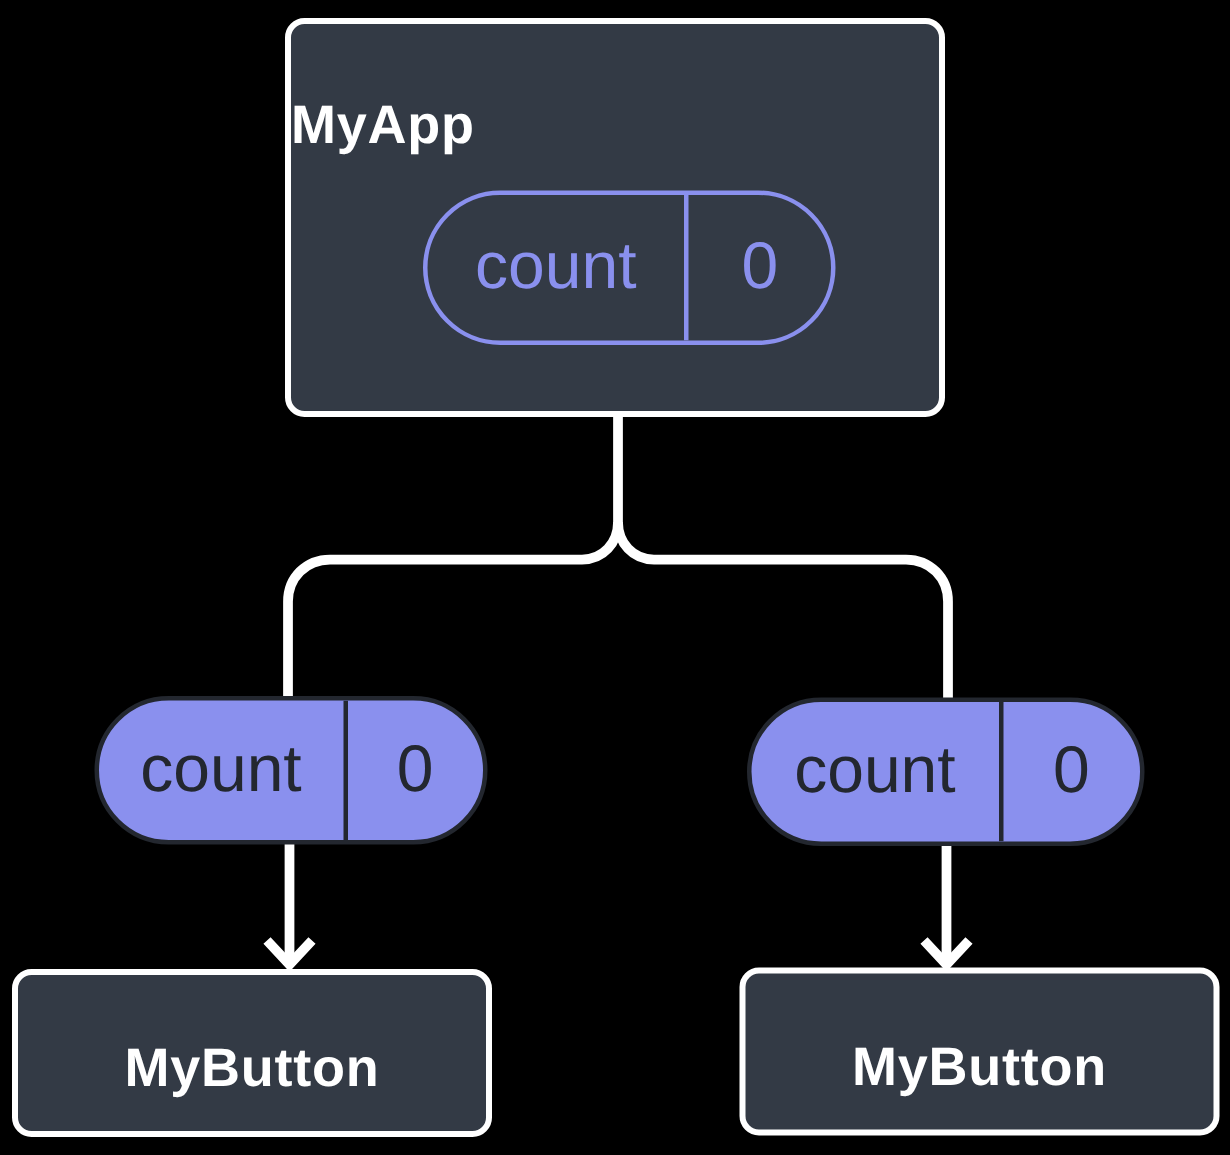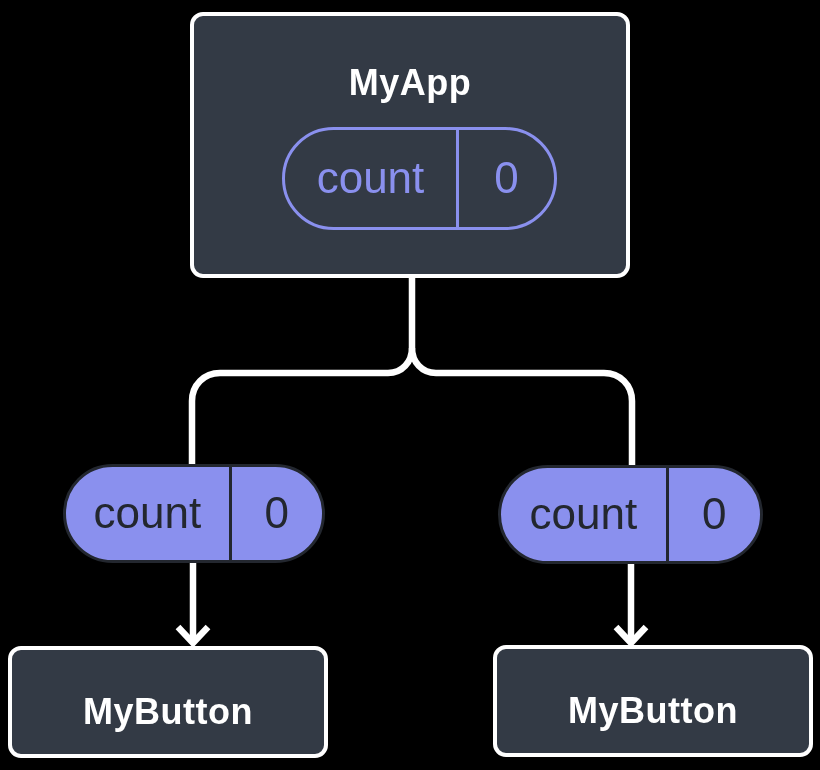--- a/index.html
+++ b/index.html
@@ -25,21 +25,20 @@
   .node{
     position:absolute;z-index:2;
     background:var(--node-bg);
     border:4px solid var(--node-border);
     border-radius:13px;
     color:#FFFFFF;
   }
   .node-root{left:190px;top:12px;width:440px;height:266px;}
   .node-title{
     position:absolute;left:0;right:0;top:46px;
-    text-align:center;
     font-size:36px;font-weight:600;letter-spacing:.5px;
     color:#FFFFFF;
   }
   .node-leaf{
     display:flex;align-items:center;justify-content:center;
     font-size:36px;font-weight:600;letter-spacing:.5px;
     padding-top:20px;
   }
   .leaf-left{left:8px;top:646px;width:320px;height:112px;}
   .leaf-right{left:493px;top:645px;width:320px;height:112px;}

